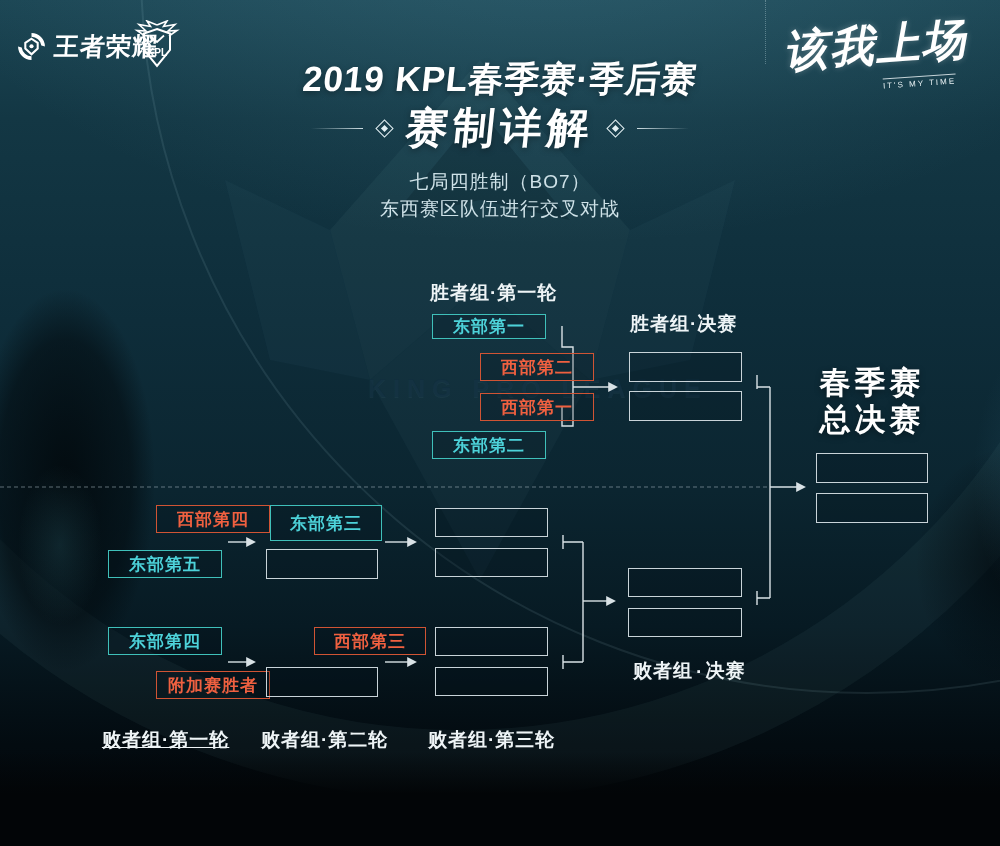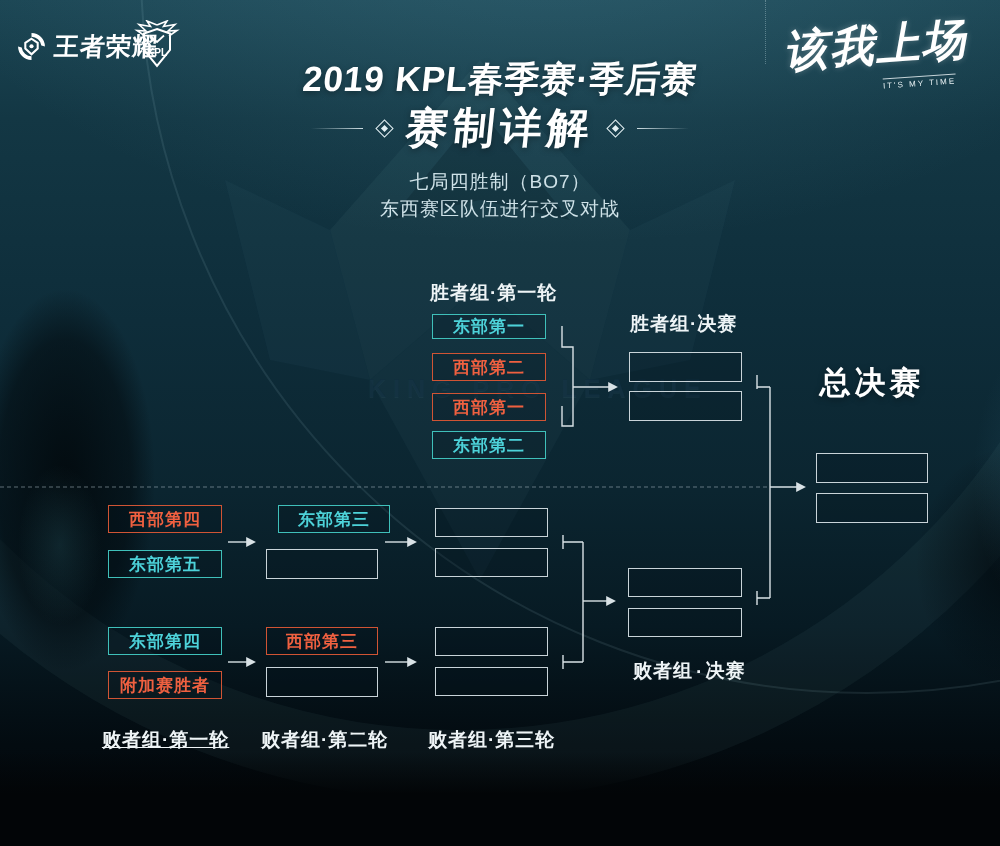--- a/index.html
+++ b/index.html
@@ -50,21 +50,21 @@
   .orn-line{width:52px;height:1px;flex:0 0 auto;}
   .orn-line.l{background:linear-gradient(to right,transparent,rgba(226,239,243,0.9));}
   .orn-line.r{background:linear-gradient(to left,transparent,rgba(226,239,243,0.9));}
   .rules{position:absolute;left:0;top:168px;width:1000px;text-align:center;
     font-size:19px;line-height:27px;color:#cfe2e8;letter-spacing:1px;}
   
   .slot{position:absolute;box-sizing:border-box;border:1.5px solid;display:flex;
     align-items:center;justify-content:center;font-weight:bold;font-size:17px;
     letter-spacing:1px;background:rgba(4,18,26,0.22);}
   .slot.east{color:#4dd2d9;border-color:#3fc0ba;}
-  .slot.west{color:#ef6040;border-color:#d05434;}
+  .slot.west{color:#ef6040;border-color:#d05434;margin-left:48px;}
   .slot.empty{color:#dfe7ea;border-color:#c9d4d9;}
   .round-label{position:absolute;font-size:19px;font-weight:bold;color:#eef4f6;letter-spacing:1px;}
   .grand-title{position:absolute;left:790px;top:364px;width:164px;text-align:center;
     font-size:31px;font-weight:900;color:#fff;line-height:37px;letter-spacing:4px;
     text-shadow:0 2px 6px rgba(0,0,0,0.4);}
   #connectors{position:absolute;left:0;top:0;pointer-events:none;}
   
   .jiuyou{position:absolute;left:882px;top:772px;display:flex;align-items:center;gap:6px;}
   .jiuyou-text{font-size:34px;font-weight:900;color:#9fa6a9;letter-spacing:2px;
     text-shadow:1px 1px 1px rgba(0,0,0,0.85),0 0 3px rgba(0,0,0,0.6);}
@@ -142,40 +142,41 @@
     <path d="M583,601 L614,601" stroke="#d9e2e6" stroke-width="1.4" fill="none" marker-end="url(#arr)"></path>
   </svg>
 
   <div class="round-label" style="left:430px;top:280px;">胜者组·第一轮</div>
   <div class="round-label" style="left:630px;top:311px;">胜者组·决赛</div>
   <div class="round-label" style="left:633px;top:658px;font-family:Liberation Mono, monospace;">败者组·决赛</div>
   <div class="round-label" style="left:102px;top:727px;text-decoration:underline;">败者组·第一轮</div>
   <div class="round-label" style="left:261px;top:727px;">败者组·第二轮</div>
   <div class="round-label" style="left:428px;top:727px;">败者组·第三轮</div>
   <div class="grand-title">
+    <div>春季赛</div>
     <div>总决赛</div>
   </div>
 
   <div class="slot east" style="left:432px;top:314px;width:114px;height:25px;">东部第一</div>
   <div class="slot west" style="left:432px;top:353px;width:114px;height:28px;">西部第二</div>
   <div class="slot west" style="left:432px;top:393px;width:114px;height:28px;">西部第一</div>
   <div class="slot east" style="left:432px;top:431px;width:114px;height:28px;">东部第二</div>
 
   <div class="slot empty" style="left:629px;top:352px;width:113px;height:30px;"></div>
   <div class="slot empty" style="left:629px;top:391px;width:113px;height:30px;"></div>
 
   <div class="slot empty" style="left:816px;top:453px;width:112px;height:30px;"></div>
   <div class="slot empty" style="left:816px;top:493px;width:112px;height:30px;"></div>
 
   <div class="slot west" style="left:108px;top:505px;width:114px;height:28px;">西部第四</div>
   <div class="slot east" style="left:108px;top:550px;width:114px;height:28px;">东部第五</div>
   <div class="slot east" style="left:108px;top:627px;width:114px;height:28px;">东部第四</div>
   <div class="slot west" style="left:108px;top:671px;width:114px;height:28px;">附加赛胜者</div>
 
-  <div class="slot east" style="left:278px;top:505px;width:112px;height:28px;">东部第三</div>
+  <div class="slot east" style="left:270px;top:505px;width:112px;height:36px;">东部第三</div>
   <div class="slot empty" style="left:266px;top:549px;width:112px;height:30px;"></div>
   <div class="slot west" style="left:266px;top:627px;width:112px;height:28px;">西部第三</div>
   <div class="slot empty" style="left:266px;top:667px;width:112px;height:30px;"></div>
 
   <div class="slot empty" style="left:435px;top:508px;width:113px;height:29px;"></div>
   <div class="slot empty" style="left:435px;top:548px;width:113px;height:29px;"></div>
   <div class="slot empty" style="left:435px;top:627px;width:113px;height:29px;"></div>
   <div class="slot empty" style="left:435px;top:667px;width:113px;height:29px;"></div>
 
   <div class="slot empty" style="left:628px;top:568px;width:114px;height:29px;"></div>

